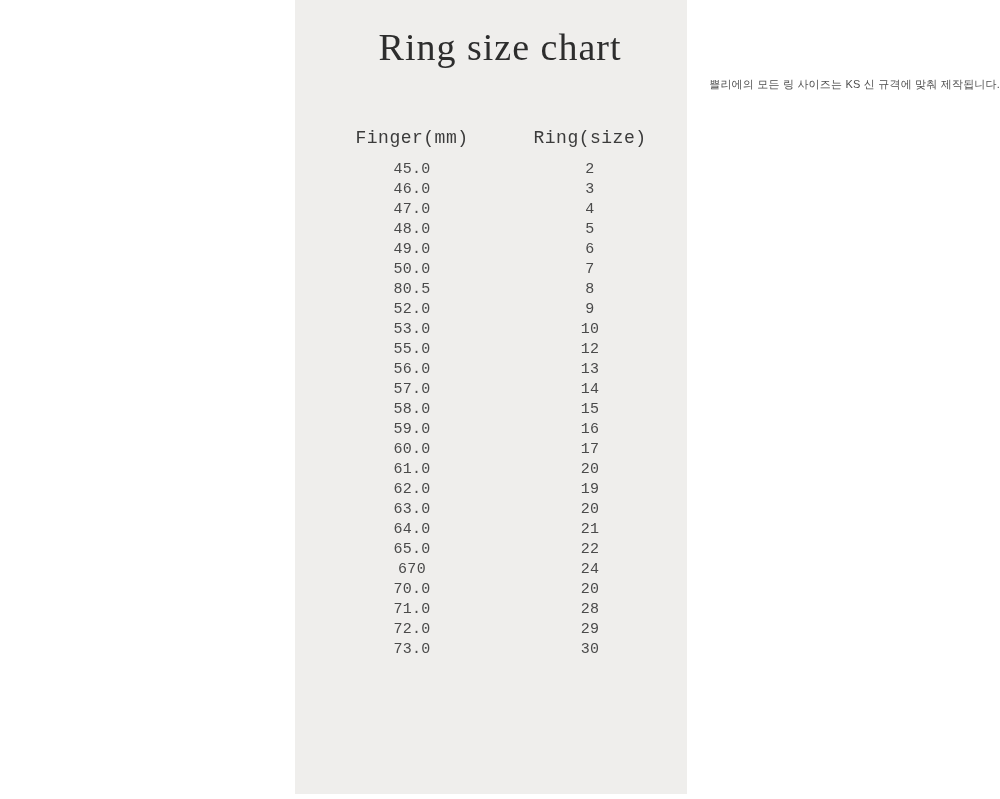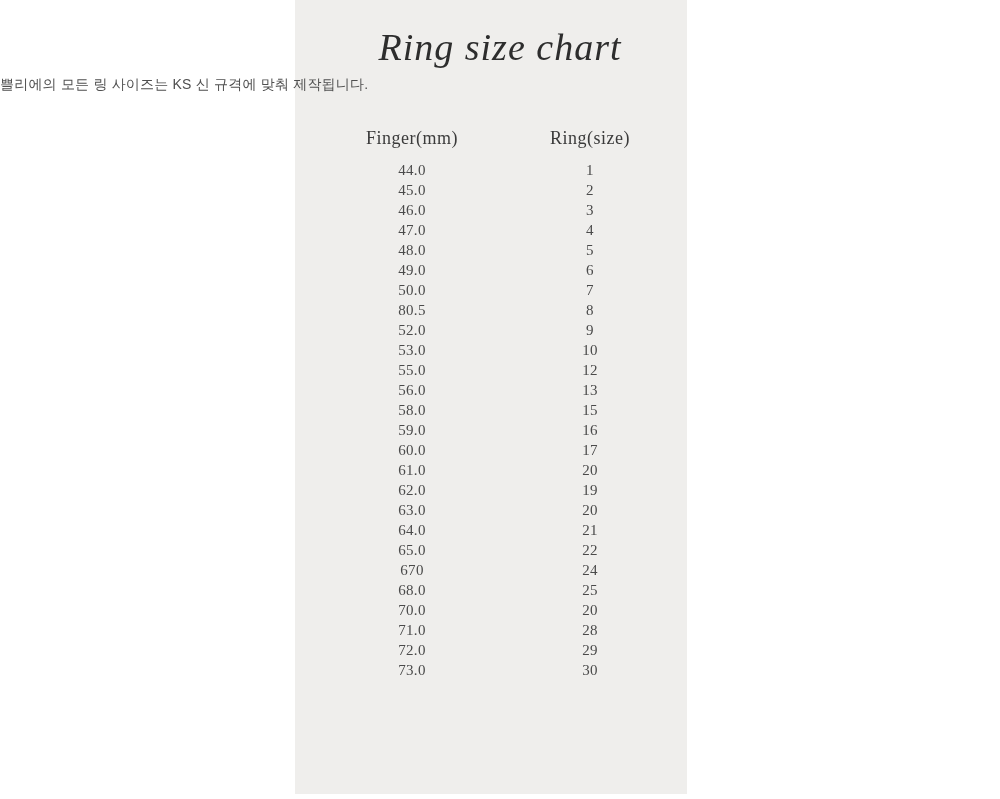--- a/index.html
+++ b/index.html
@@ -32,35 +32,35 @@
     margin: 0;
     padding-top: 26px;
     height: 42px;
     line-height: 42px;
     text-align: center;
     font-family: "Liberation Serif", serif;
     font-weight: 400;
     font-size: 38px;
     letter-spacing: 1px;
     color: var(--title-color, #2d2d2d);
-    font-style: italic;
   }
   .subtitle {
     margin: 9px 0 0 0;
     height: 14px;
     line-height: 14px;
-    text-align: left;
+    text-align: right;
     font-family: "Liberation Sans", sans-serif;
-    font-size: 14px;
+    font-size: 11px;
     letter-spacing: 0.2px;
     color: var(--subtitle-color, #4f4f4f);
   }
   .size-table {
     width: 400px;
     margin: 37px auto 0 auto;
+    font-family: Liberation Mono, monospace;
   }
   .row {
     display: flex;
     height: 20px;
     line-height: 20px;
     padding-left: 52px;
   }
   .cell {
     display: inline-block;
     width: 120px;
@@ -90,24 +90,20 @@
 <div class="content">
   <h1 class="title">Ring size chart</h1>
   <p class="subtitle">쁠리에의 모든 링 사이즈는 KS 신 규격에 맞춰 제작됩니다.</p>
 
   <div class="size-table">
     <div class="row header-row">
       <span class="cell">Finger(mm)</span>
       <span class="cell">Ring(size)</span>
     </div>
     <div id="rows">
-  <div class="row data-row">
-    <span class="cell finger">44.0</span>
-    <span class="cell ring">1</span>
-  </div>
 
   <div class="row data-row">
     <span class="cell finger">45.0</span>
     <span class="cell ring">2</span>
   </div>
 
   <div class="row data-row">
     <span class="cell finger">46.0</span>
     <span class="cell ring">3</span>
   </div>
@@ -151,20 +147,24 @@
   <div class="row data-row">
     <span class="cell finger">55.0</span>
     <span class="cell ring">12</span>
   </div>
 
   <div class="row data-row">
     <span class="cell finger">56.0</span>
     <span class="cell ring">13</span>
   </div>
 
+  <div class="row data-row">
+    <span class="cell finger">57.0</span>
+    <span class="cell ring">14</span>
+  </div>
 
   <div class="row data-row">
     <span class="cell finger">58.0</span>
     <span class="cell ring">15</span>
   </div>
 
   <div class="row data-row">
     <span class="cell finger">59.0</span>
     <span class="cell ring">16</span>
   </div>
@@ -198,24 +198,20 @@
     <span class="cell finger">65.0</span>
     <span class="cell ring">22</span>
   </div>
 
 
   <div class="row data-row">
     <span class="cell finger">670</span>
     <span class="cell ring">24</span>
   </div>
 
-  <div class="row data-row">
-    <span class="cell finger">68.0</span>
-    <span class="cell ring">25</span>
-  </div>
 
 
   <div class="row data-row">
     <span class="cell finger">70.0</span>
     <span class="cell ring">20</span>
   </div>
 
   <div class="row data-row">
     <span class="cell finger">71.0</span>
     <span class="cell ring">28</span>

